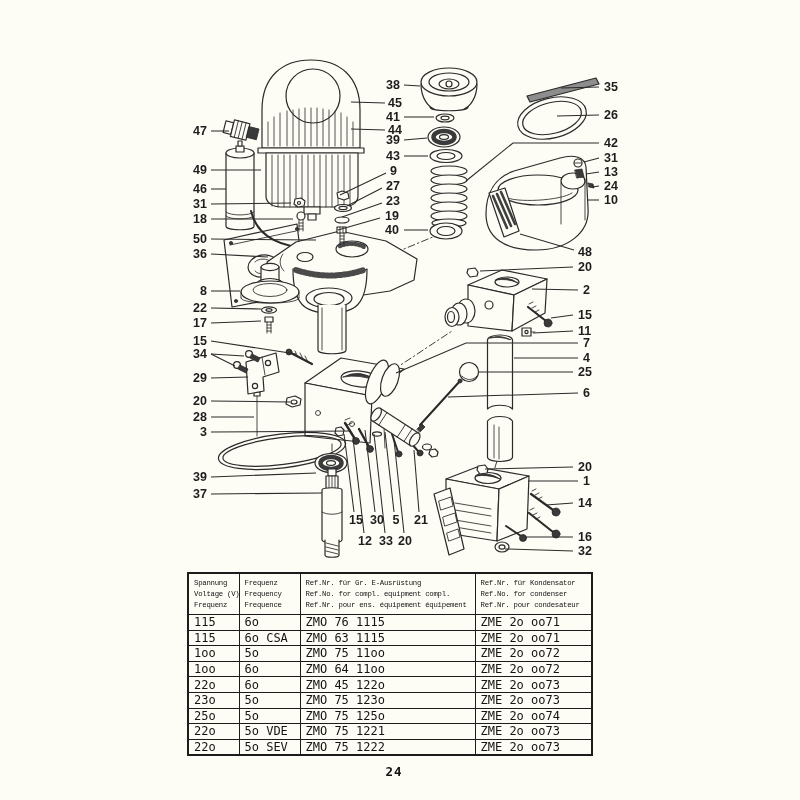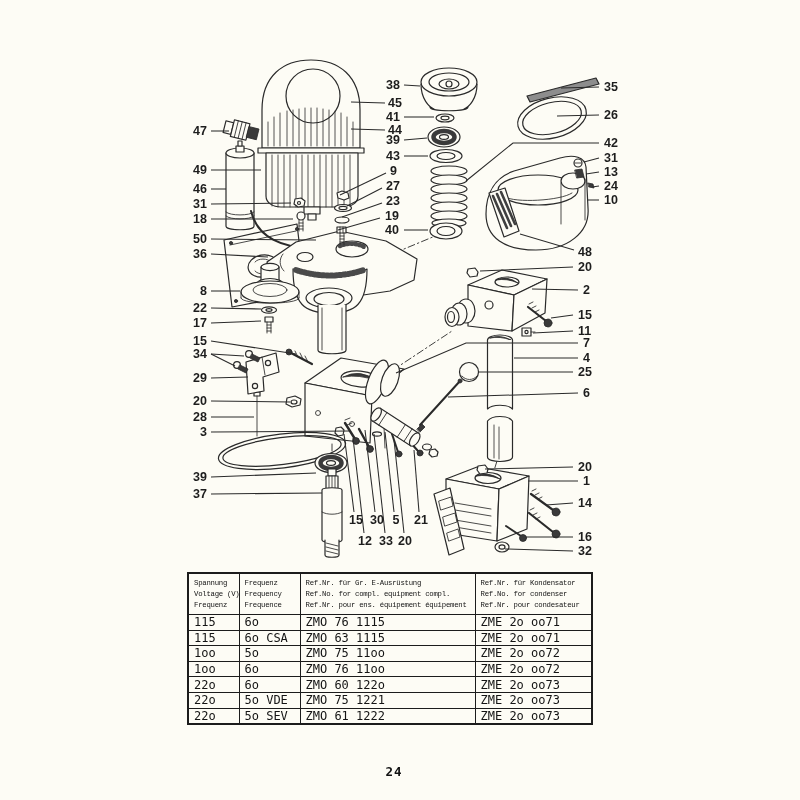--- a/index.html
+++ b/index.html
@@ -515,38 +515,50 @@
         </tr>
         <tr>
           <td>1oo</td>
           <td>5o</td>
           <td>ZMO 75 11oo</td>
           <td>ZME 2o oo72</td>
         </tr>
         <tr>
           <td>1oo</td>
           <td>6o</td>
-          <td>ZMO 76 11oo</td>
+          <td>ZMO 64 11oo</td>
           <td>ZME 2o oo72</td>
         </tr>
         <tr>
           <td>22o</td>
           <td>6o</td>
-          <td>ZMO 60 122o</td>
+          <td>ZMO 45 122o</td>
           <td>ZME 2o oo73</td>
+        </tr>
+        <tr>
+          <td>23o</td>
+          <td>5o</td>
+          <td>ZMO 75 123o</td>
+          <td>ZME 2o oo73</td>
+        </tr>
+        <tr>
+          <td>25o</td>
+          <td>5o</td>
+          <td>ZMO 75 125o</td>
+          <td>ZME 2o oo74</td>
         </tr>
         <tr>
           <td>22o</td>
           <td>5o VDE</td>
           <td>ZMO 75 1221</td>
           <td>ZME 2o oo73</td>
         </tr>
         <tr>
           <td>22o</td>
           <td>5o SEV</td>
-          <td>ZMO 61 1222</td>
+          <td>ZMO 75 1222</td>
           <td>ZME 2o oo73</td>
         </tr>
       </tbody>
   </table>
 
   <div class="page-number">24</div>
 </div>
 
 </body></html>

